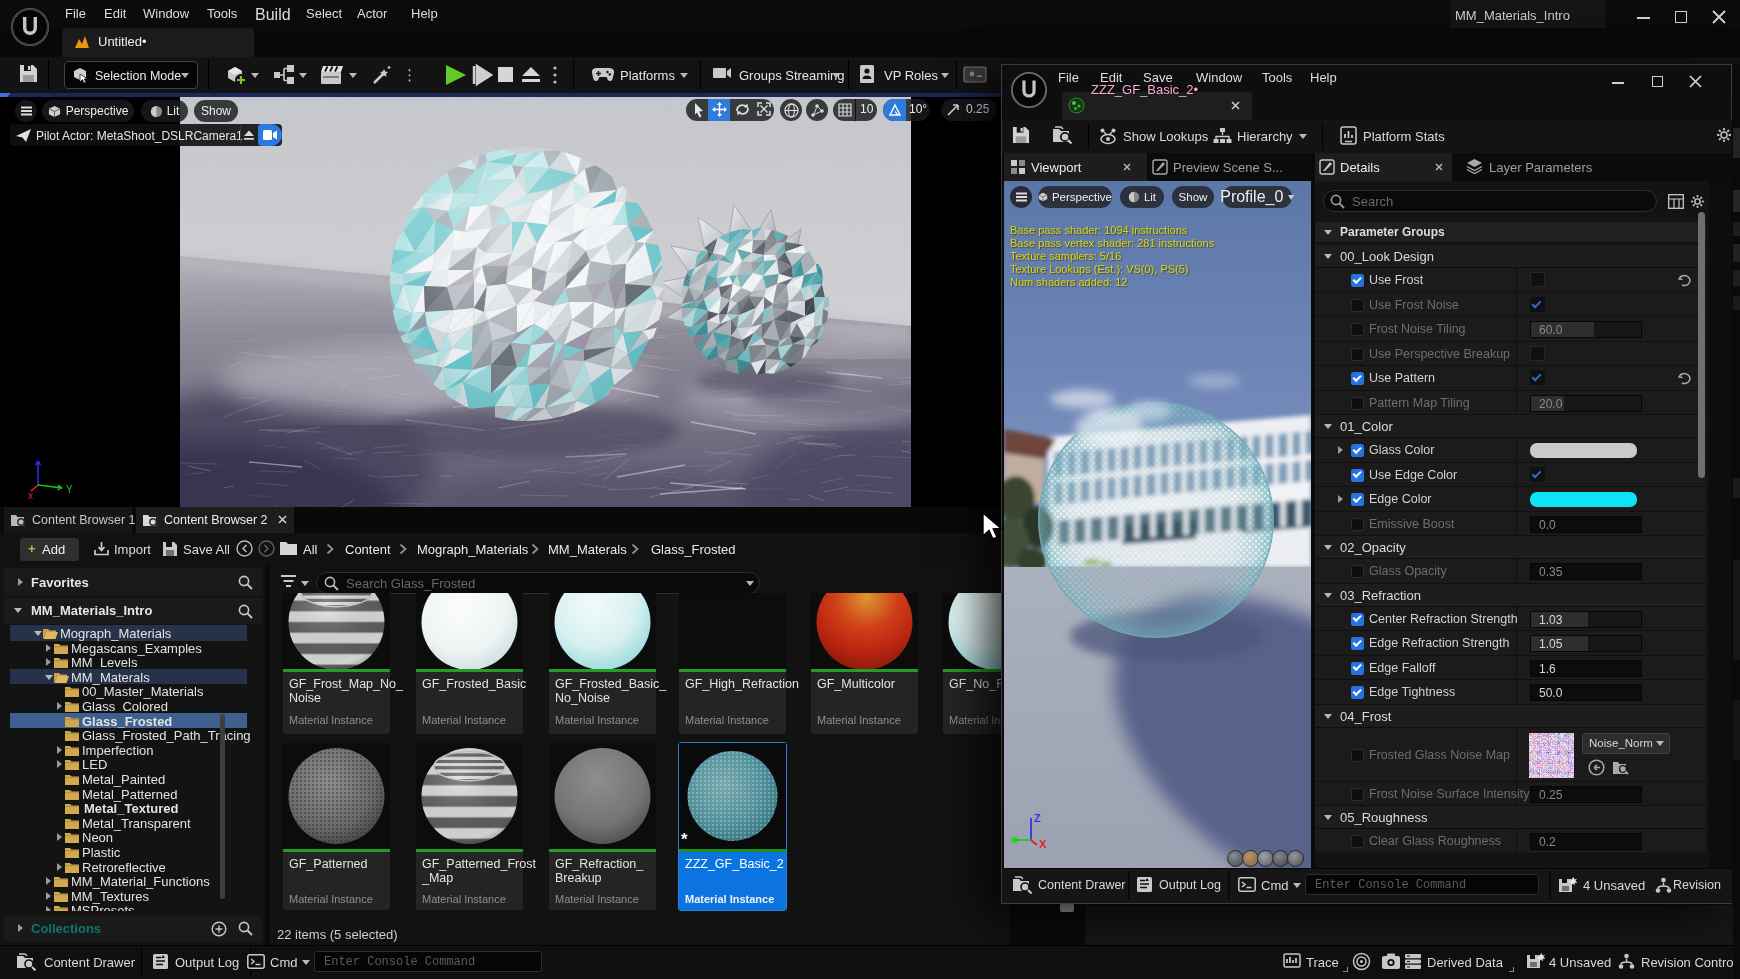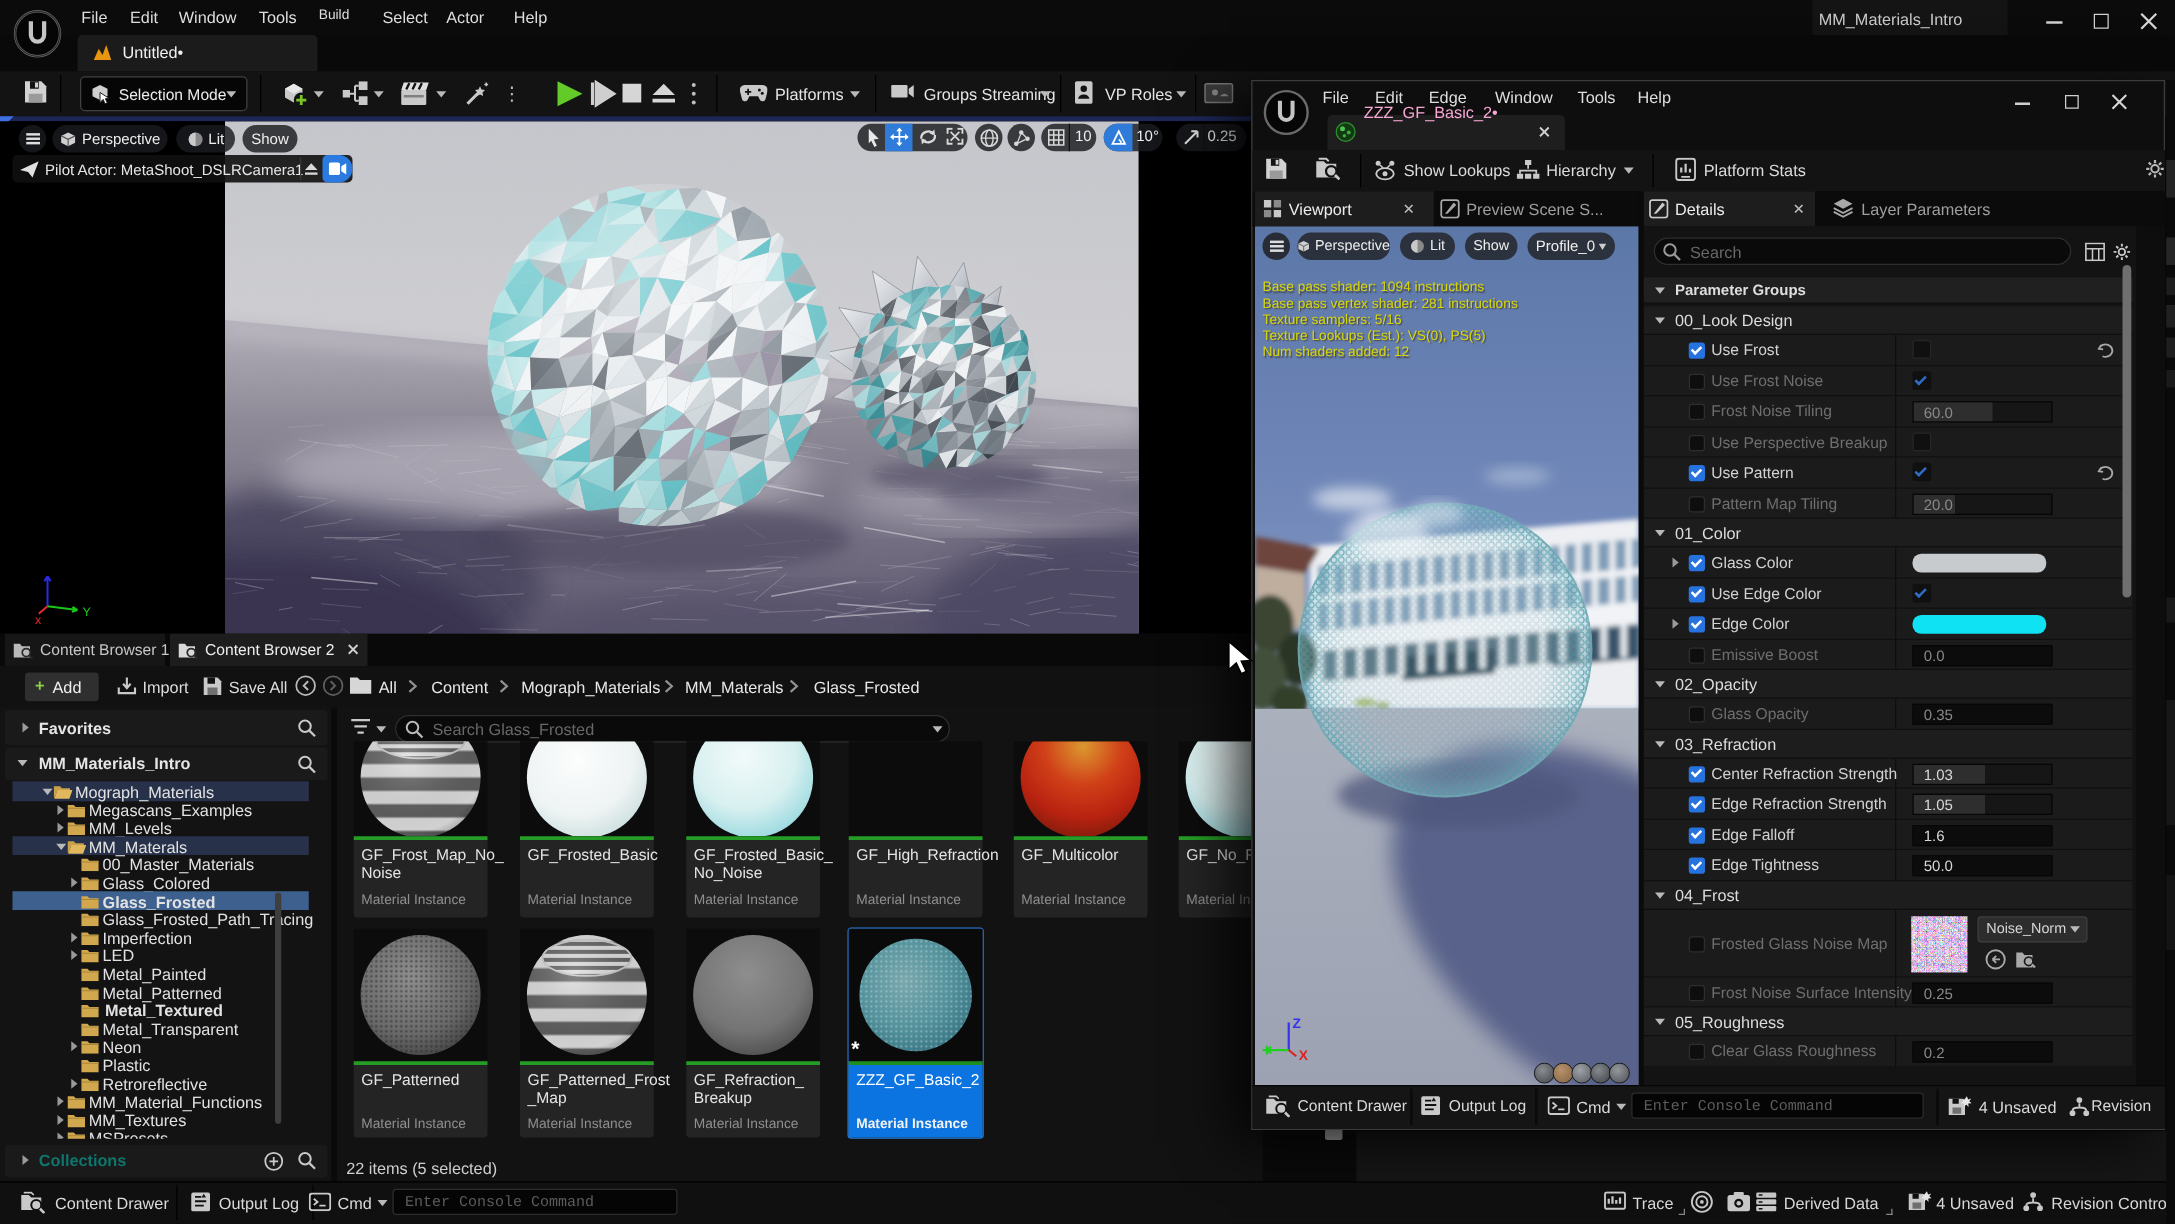--- a/index.html
+++ b/index.html
@@ -14,21 +14,21 @@
 <div class="abs" style="left:0;top:0;width:1740px;height:28px;background:#0b0b0b;"></div>
 <svg class="abs" style="left:10px;top:7px;z-index:9" width="40" height="40" viewBox="0 0 40 40">
 <circle cx="20" cy="20" r="18" fill="#050505" stroke="#6a6a6a" stroke-width="2"></circle>
 <circle cx="20" cy="20" r="18" fill="none" stroke="#2a2a2a" stroke-width="1"></circle>
 <path d="M13 10 v11 a7 7 0 0 0 14 0 v-11 h-3.4 v11 a3.6 3.6 0 0 1 -7.2 0 v-11 Z" fill="#c4c4c4"></path>
   </svg>
 <div class="txt" style="left:65px;top:6px;font-size:13px;color:#dedede">File</div>
 <div class="txt" style="left:104px;top:6px;font-size:13px;color:#dedede">Edit</div>
 <div class="txt" style="left:143px;top:6px;font-size:13px;color:#dedede">Window</div>
 <div class="txt" style="left:207px;top:6px;font-size:13px;color:#dedede">Tools</div>
-<div class="txt" style="left:255px;top:6px;font-size:11px;color:#dedede">Build</div>
+<div class="txt" style="left:255px;top:6px;font-size:16px;color:#dedede">Build</div>
 <div class="txt" style="left:306px;top:6px;font-size:13px;color:#dedede">Select</div>
 <div class="txt" style="left:357px;top:6px;font-size:13px;color:#dedede">Actor</div>
 <div class="txt" style="left:411px;top:6px;font-size:13px;color:#dedede">Help</div>
 <div class="abs" style="left:1450px;top:0px;width:156px;height:30px;background:#141414;"></div>
 <div class="txt" style="left:1455px;top:8px;font-size:13px;color:#c9c9c9">MM_Materials_Intro</div>
 <div class="abs" style="left:1637px;top:17px;width:13px;height:2px;background:#cfcfcf;"></div>
 <div class="abs" style="left:1675px;top:11px;width:12px;height:12px;border:1.5px solid #cfcfcf;"></div>
 <svg class="abs" style="left:1711px;top:9px" width="16" height="16">
     <path d="M2 2 L14 14 M14 2 L2 14" stroke="#d4d4d4" stroke-width="1.8"></path>
   </svg>
@@ -1523,21 +1523,21 @@
 <div class="abs" style="left:1733px;top:967px;width:4px;height:5px;border-right:1.5px solid #888;border-bottom:1.5px solid #888;"></div>
 <div class="abs" style="left:1060px;top:903px;width:14px;height:9px;background:#9a9a9a;border-radius:2px;"></div>
 <div class="abs" style="left:1085px;top:905px;width:655px;height:40px;background:#161616;"></div>
 <div class="abs" style="left:1001px;top:64px;width:731px;height:840px;background:#0e0e0e;border:1px solid #3c3c3c;box-shadow:-18px 10px 40px rgba(0,0,0,0.75);"></div>
 <svg class="abs" style="left:1010px;top:71px" width="38" height="38" viewBox="0 0 40 40">
 <circle cx="20" cy="20" r="18" fill="#060606" stroke="#6a6a6a" stroke-width="2"></circle>
 <path d="M13 10 v11 a7 7 0 0 0 14 0 v-11 h-3.4 v11 a3.6 3.6 0 0 1 -7.2 0 v-11 Z" fill="#c4c4c4"></path>
   </svg>
 <div class="txt" style="left:1058px;top:70px;font-size:13px;color:#dedede">File</div>
 <div class="txt" style="left:1100px;top:70px;font-size:13px;color:#dedede">Edit</div>
-<div class="txt" style="left:1143px;top:70px;font-size:13px;color:#dedede">Edge</div>
+<div class="txt" style="left:1143px;top:70px;font-size:13px;color:#dedede">Save</div>
 <div class="txt" style="left:1196px;top:70px;font-size:13px;color:#dedede">Window</div>
 <div class="txt" style="left:1262px;top:70px;font-size:13px;color:#dedede">Tools</div>
 <div class="txt" style="left:1310px;top:70px;font-size:13px;color:#dedede">Help</div>
 <div class="abs" style="left:1612px;top:82px;width:12px;height:2px;background:#cfcfcf;"></div>
 <div class="abs" style="left:1652px;top:76px;width:11px;height:11px;border:1.5px solid #cfcfcf;"></div>
 <svg class="abs" style="left:1688px;top:74px" width="15" height="15">
     <path d="M2 2 L13 13 M13 2 L2 13" stroke="#d4d4d4" stroke-width="1.7"></path>
   </svg>
 <div class="abs" style="left:1062px;top:92px;width:190px;height:28px;background:#1e1e1e;border-radius:4px 4px 0 0;"></div>
 <svg class="abs" style="left:1068px;top:97px" width="17" height="17" viewBox="0 0 17 17">
@@ -1759,21 +1759,21 @@
 <svg width="12" height="12" viewBox="0 0 14 14" style="margin-right:4px">
       <path d="M1 4 L7 1 L13 4 L13 10 L7 13 L1 10 Z" fill="#cfcfcf"></path>
       <path d="M1 4 L7 7 L13 4 M7 7 V13" stroke="#555" stroke-width="1" fill="none"></path>
     </svg>Perspective</div>
 <div class="pill" style="left:1120px;top:186px;width:44px;font-size:11.5px;background:rgba(38,40,46,0.88)">
 <svg width="12" height="12" viewBox="0 0 14 14" style="margin-right:4px">
       <circle cx="7" cy="7" r="6" fill="#888"></circle>
       <path d="M7 1 A6 6 0 0 0 7 13 Z" fill="#c9c9c9"></path>
     </svg>Lit</div>
 <div class="pill" style="left:1172px;top:186px;width:42px;font-size:11.5px;background:rgba(38,40,46,0.88)">Show</div>
-<div class="pill" style="left:1222px;top:186px;width:70px;font-size:12px;background:rgba(38,40,46,0.88)">Profile_0&nbsp;<span class="chev" style="border-top-color:#ccc;border-left-width:3.5px;border-right-width:3.5px;"></span></div>
+<div class="pill" style="left:1222px;top:186px;width:70px;font-size:16px;background:rgba(38,40,46,0.88)">Profile_0&nbsp;<span class="chev" style="border-top-color:#ccc;border-left-width:3.5px;border-right-width:3.5px;"></span></div>
 <div class="txt" style="left:1010px;top:224px;font-size:11px;color:#d8d60a;text-shadow:1px 1px 1px #444">Base pass shader: 1094 instructions</div>
 <div class="txt" style="left:1010px;top:237px;font-size:11px;color:#d8d60a;text-shadow:1px 1px 1px #444">Base pass vertex shader: 281 instructions</div>
 <div class="txt" style="left:1010px;top:250px;font-size:11px;color:#d8d60a;text-shadow:1px 1px 1px #444">Texture samplers: 5/16</div>
 <div class="txt" style="left:1010px;top:263px;font-size:11px;color:#d8d60a;text-shadow:1px 1px 1px #444">Texture Lookups (Est.): VS(0), PS(5)</div>
 <div class="txt" style="left:1010px;top:276px;font-size:11px;color:#d8d60a;text-shadow:1px 1px 1px #444">Num shaders added: 12</div>
 <svg class="abs" style="left:1008px;top:810px" width="45" height="40" viewBox="0 0 45 40">
 <path d="M23 30 L23 8" stroke="#3535f0" stroke-width="1.8"></path>
     <text x="26" y="12" fill="#3535f0" font-size="11" font-weight="bold">Z</text>
 <path d="M23 30 L5 30 M5 30 l4 -2.5 M5 30 l4 2.5 M2 30 h7 M5.5 26.5 v7" stroke="#20d020" stroke-width="1.8"></path>
 <path d="M23 30 L29 35" stroke="#e02020" stroke-width="1.8"></path>

